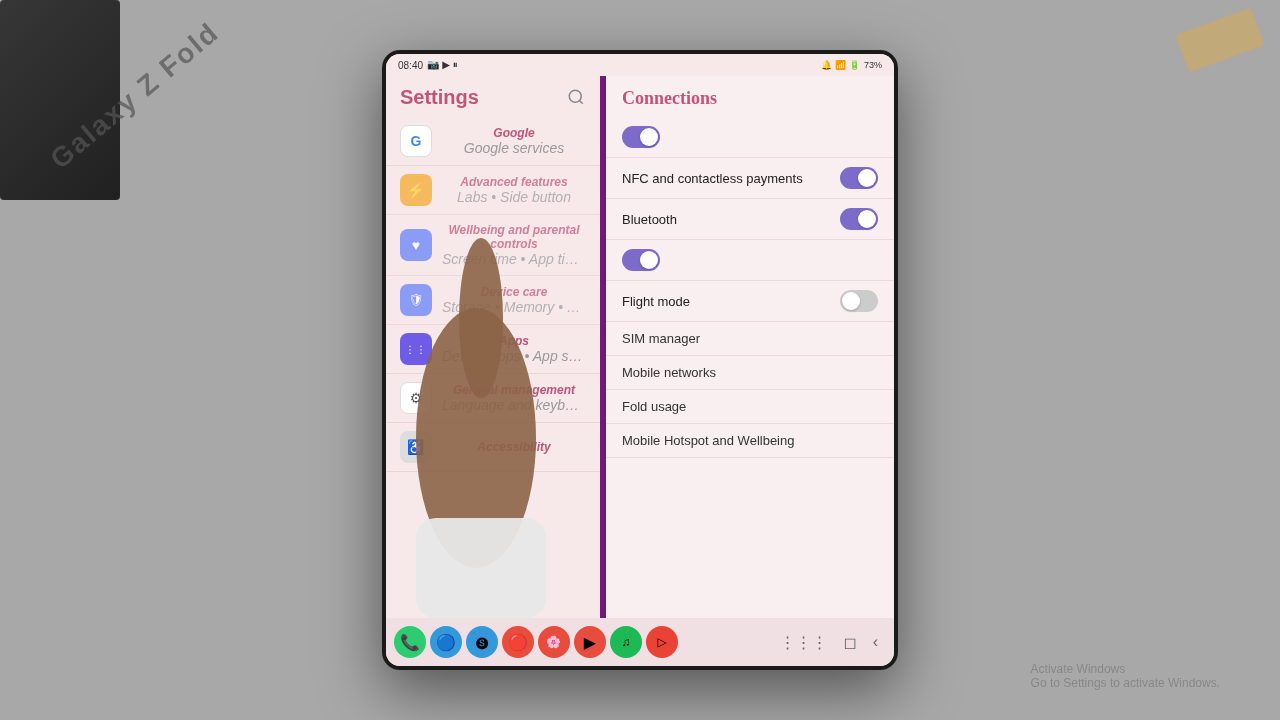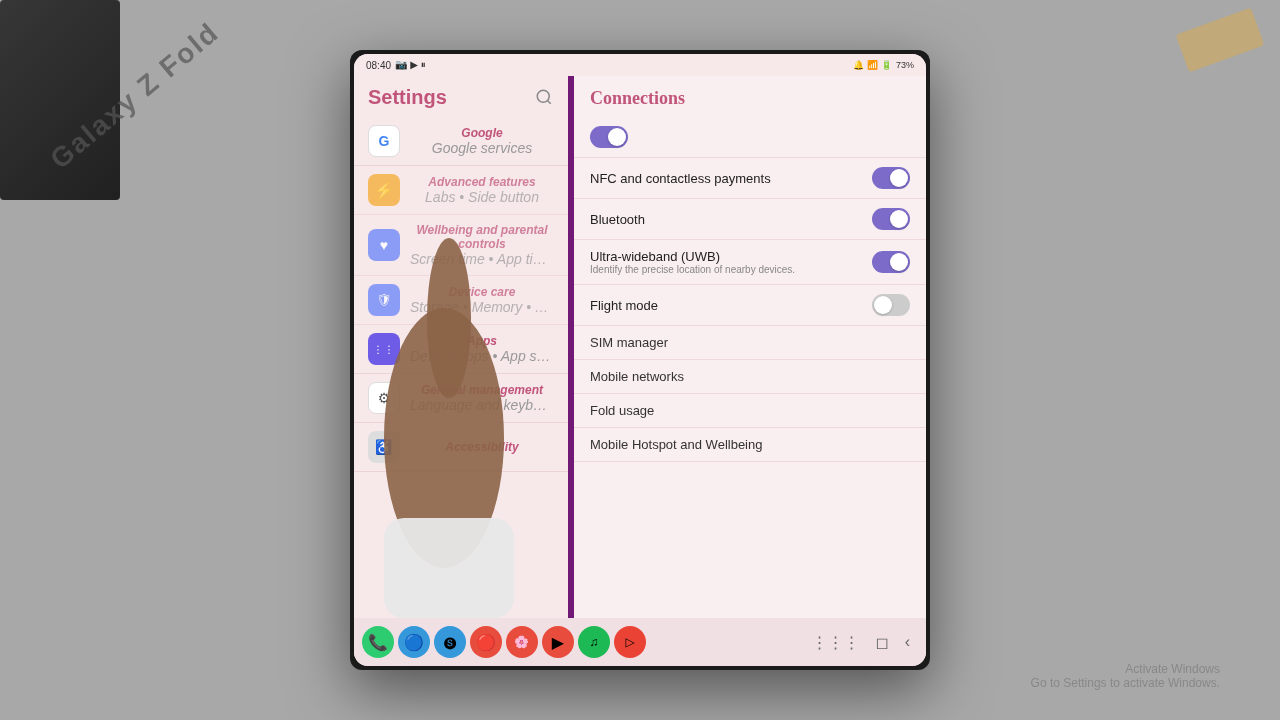--- a/index.html
+++ b/index.html
@@ -34,30 +34,30 @@
       opacity: 0.7;
     }
 
     
     .win-activate {
       position: absolute;
       bottom: 30px;
       right: 60px;
       color: #888;
       font-size: 12px;
-      text-align: right;
+      text-align: left;
     }
 
     
     .phone-frame {
       position: relative;
-      width: 580px;
+      width: 516px;
       height: 620px;
       background: #1a1a1a;
-      border-radius: 12px;
+      border-radius: 18px;
       overflow: hidden;
       box-shadow: 0 20px 60px rgba(0,0,0,0.5);
     }
 
     .phone-screen {
       position: absolute;
       top: 4px;
       left: 4px;
       right: 4px;
       bottom: 4px;
@@ -432,24 +432,20 @@
           <div class="conn-item">
             <div class="conn-text">
               <div class="conn-title">Bluetooth</div>
             </div>
             <div class="toggle on">
               <div class="toggle-thumb"></div>
             </div>
           </div>
 
           <div class="conn-item">
-            <div class="conn-text">
-              <div class="conn-title">Ultra-wideband (UWB)</div>
-              <div class="conn-subtitle-gray">Identify the precise location of nearby devices.</div>
-            </div>
             <div class="toggle on">
               <div class="toggle-thumb"></div>
             </div>
           </div>
 
           <div class="conn-item">
             <div class="conn-text">
               <div class="conn-title">Flight mode</div>
             </div>
             <div class="toggle off">

